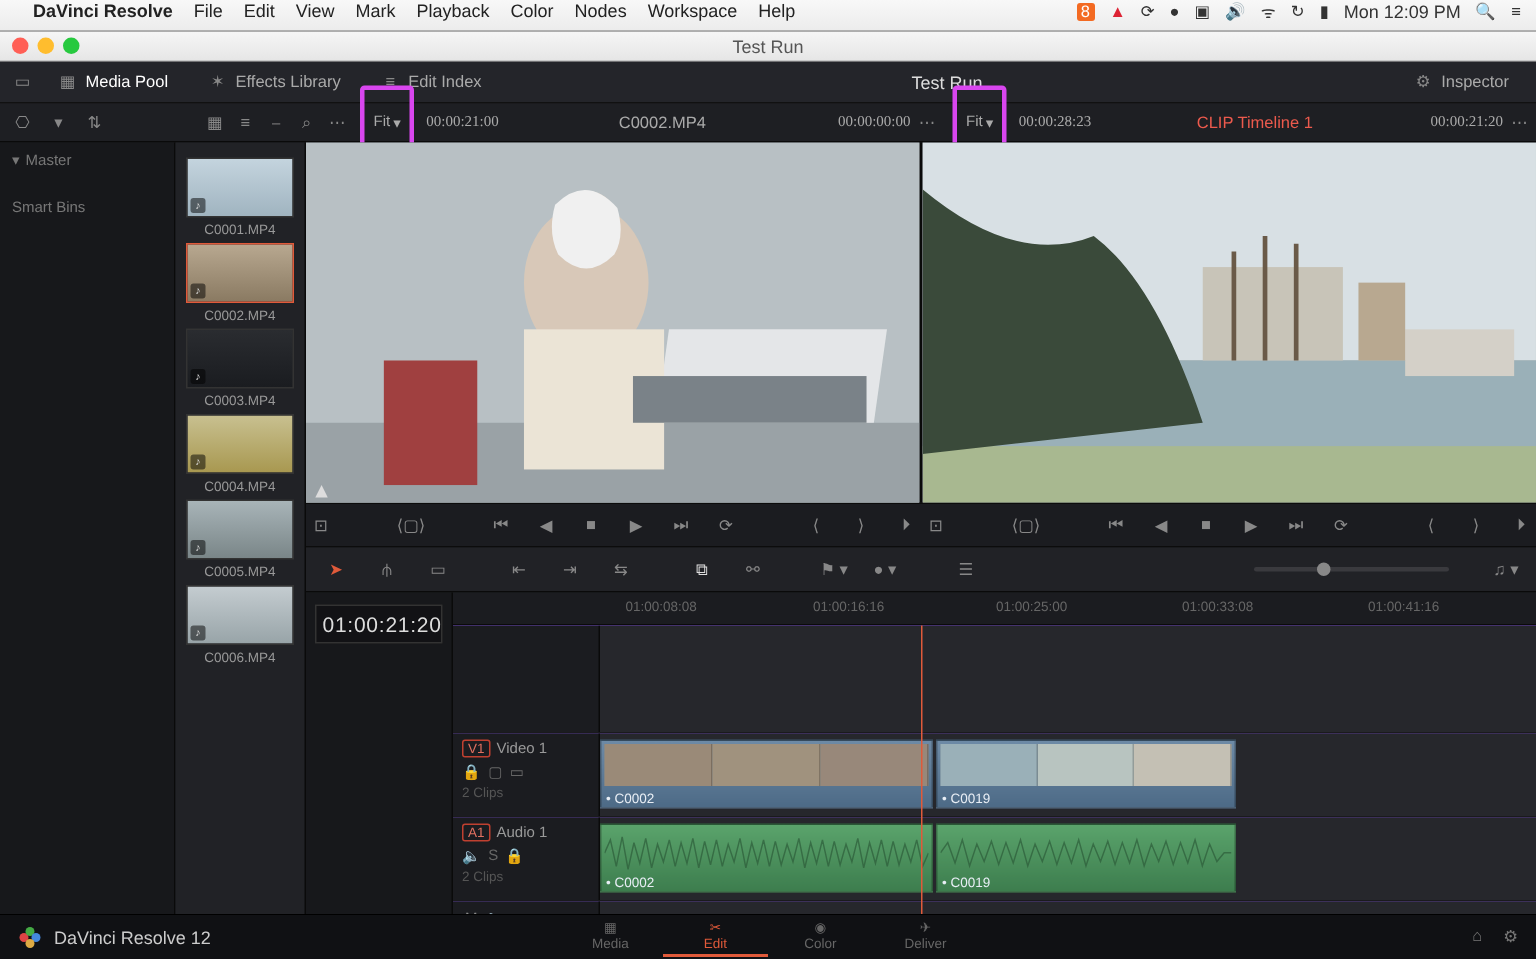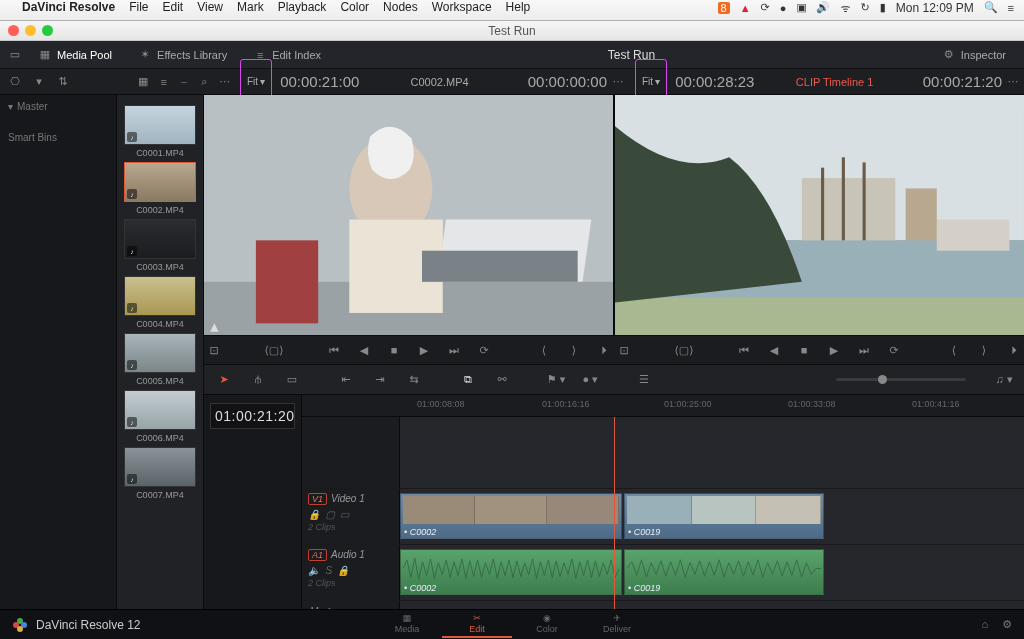--- a/index.html
+++ b/index.html
@@ -14,22 +14,22 @@
 .traffic { position:absolute; left:8px; top:4px; display:flex; gap:6px;}
 .traffic span{width:11px;height:11px;border-radius:50%;}
 .tl-r{background:#ff5f56;} .tl-y{background:#ffbd2e;} .tl-g{background:#27c93f;}
 .darkbar{height:28px;background:#24252a;border-bottom:1px solid #111;display:flex;align-items:center;padding:0 8px;gap:6px;}
 .darkbar .tabbtn{display:flex;align-items:center;gap:5px;padding:4px 10px;color:#aaa;font-size:11px;}
 .darkbar .tabbtn.active{color:#fff;}
 .darkbar .title{flex:1;text-align:center;color:#ddd;font-size:12px;}
 .smicon{width:14px;height:14px;display:inline-flex;align-items:center;justify-content:center;color:#888;}
 .subbar{height:26px;background:#1e1f23;border-bottom:1px solid #0a0a0a;display:flex;align-items:center;}
 .subbar .btn{width:22px;height:22px;display:flex;align-items:center;justify-content:center;color:#888;}
-.subbar .fit{padding:16px 6px;border:1px solid #d946ef;border-radius:3px;margin-left:6px;font-size:10px;color:#aaa;display:flex;align-items:center;gap:2px;}
-.subbar .tc{color:#aaa;font-size:15px;margin-left:8px;}
+.subbar .fit{padding:16px 6px;border:3px solid #d946ef;border-radius:3px;margin-left:6px;font-size:10px;color:#aaa;display:flex;align-items:center;gap:2px;}
+.subbar .tc{color:#aaa;font-size:10px;margin-left:8px;font-family:Liberation Serif, serif;}
 .subbar .red{color:#ec5a4d;}
 .main{display:flex;height:533px;}
 .leftcol{width:134px;background:#17181b;border-right:1px solid #0a0a0a;display:flex;flex-direction:column;}
 .leftcol .hdr{padding:6px 8px;color:#777;font-size:10px;display:flex;align-items:center;gap:4px;}
 .leftcol .item{padding:5px 8px 5px 14px;color:#ccc;font-size:11px;background:#2a2c32;}
 .poolcol{width:100px;background:#212226;padding-top:10px;overflow:hidden;display:flex;flex-direction:column;gap:4px;align-items:center;border-right:1px solid #0a0a0a;}
 .thumb{width:72px;display:flex;flex-direction:column;align-items:center;gap:3px;}
 .thumb .img{width:72px;height:40px;background:#555;position:relative;border:1px solid #333;}
 .thumb.sel .img{border:1px solid #e05a3a;}
 .thumb .mus{position:absolute;left:2px;bottom:2px;width:10px;height:10px;background:rgba(0,0,0,.5);border-radius:2px;color:#ddd;font-size:7px;display:flex;align-items:center;justify-content:center;}
@@ -48,21 +48,21 @@
 .toolbar .slider .knob{position:absolute;left:42px;top:-3px;width:9px;height:9px;border-radius:50%;background:#888;}
 .blue{color:#4a90d9;}
 .tcarea{flex:1;display:flex;}
 .tcleft{width:98px;background:#17181b;border-right:1px solid #0a0a0a;padding:8px 6px;}
 .tcleft .bigtc{background:#121215;border:1px solid #333;padding:4px;font-size:14px;color:#ddd;text-align:center;letter-spacing:.5px;}
 .tcright{flex:1;display:flex;flex-direction:column;}
 .ruler{height:22px;background:#1b1c20;border-bottom:1px solid #0a0a0a;position:relative;}
 .ruler .tick{position:absolute;top:4px;font-size:9px;color:#666;text-align:right;}
 .playhead{position:absolute;top:0;bottom:0;width:1px;background:#e05a3a;}
 .playhead::before{content:"";position:absolute;top:-1px;left:-5px;width:0;height:0;border-left:5px solid transparent;border-right:5px solid transparent;border-top:7px solid #e05a3a;}
-.tracks{flex:1;background:#8b5cf6;position:relative;overflow:hidden;font-style:italic;}
+.tracks{flex:1;background:#8b5cf6;position:relative;overflow:hidden;}
 .trackrow{display:flex;height:56px;border-bottom:1px solid #1a1a1d;}
 .trackrow.spacer{height:72px;}
 .trackhdr{width:98px;background:#1b1c20;border-right:1px solid #0a0a0a;padding:4px 6px;font-size:10px;color:#999;}
 .trackhdr .tag{display:inline-block;border:1px solid #c04030;color:#e07060;padding:0 3px;border-radius:2px;margin-right:4px;font-size:9px;}
 .trackhdr .icons{margin-top:4px;display:flex;gap:5px;color:#666;}
 .trackbody{flex:1;position:relative;background:#26272c;}
 .clip{position:absolute;top:4px;height:46px;border:1px solid rgba(0,0,0,.3);}
 .clip.v{background:linear-gradient(#6d8aa6,#4d6a86);}
 .clip.a{background:linear-gradient(#5aa36b,#3d7d4e);}
 .clip .thn{position:absolute;inset:2px 2px 14px 2px;background:#7a8a92;display:flex;}
@@ -208,26 +208,20 @@
         <div class="img" style="background:linear-gradient(#a8b4b8,#7a8688)">
           <div class="mus">♪</div>
         </div>
         <span class="lbl">C0005.MP4</span>
       </div>
     <div class="thumb">
         <div class="img" style="background:linear-gradient(#c4ccd0,#98a4a8)">
           <div class="mus">♪</div>
         </div>
         <span class="lbl">C0006.MP4</span>
-      </div>
-    <div class="thumb">
-        <div class="img" style="background:linear-gradient(#8a9498,#5a6468)">
-          <div class="mus">♪</div>
-        </div>
-        <span class="lbl">C0007.MP4</span>
       </div>
   </div>
 
   <div class="rightarea">
 
     <div class="viewers">
       <div class="viewer">
         <svg class="scene" viewBox="0 0 394 240" preserveAspectRatio="xMidYMid slice">
           <rect width="394" height="240" fill="#b8c0c4"></rect>
           <rect x="0" y="180" width="394" height="60" fill="#9aa2a6"></rect>

